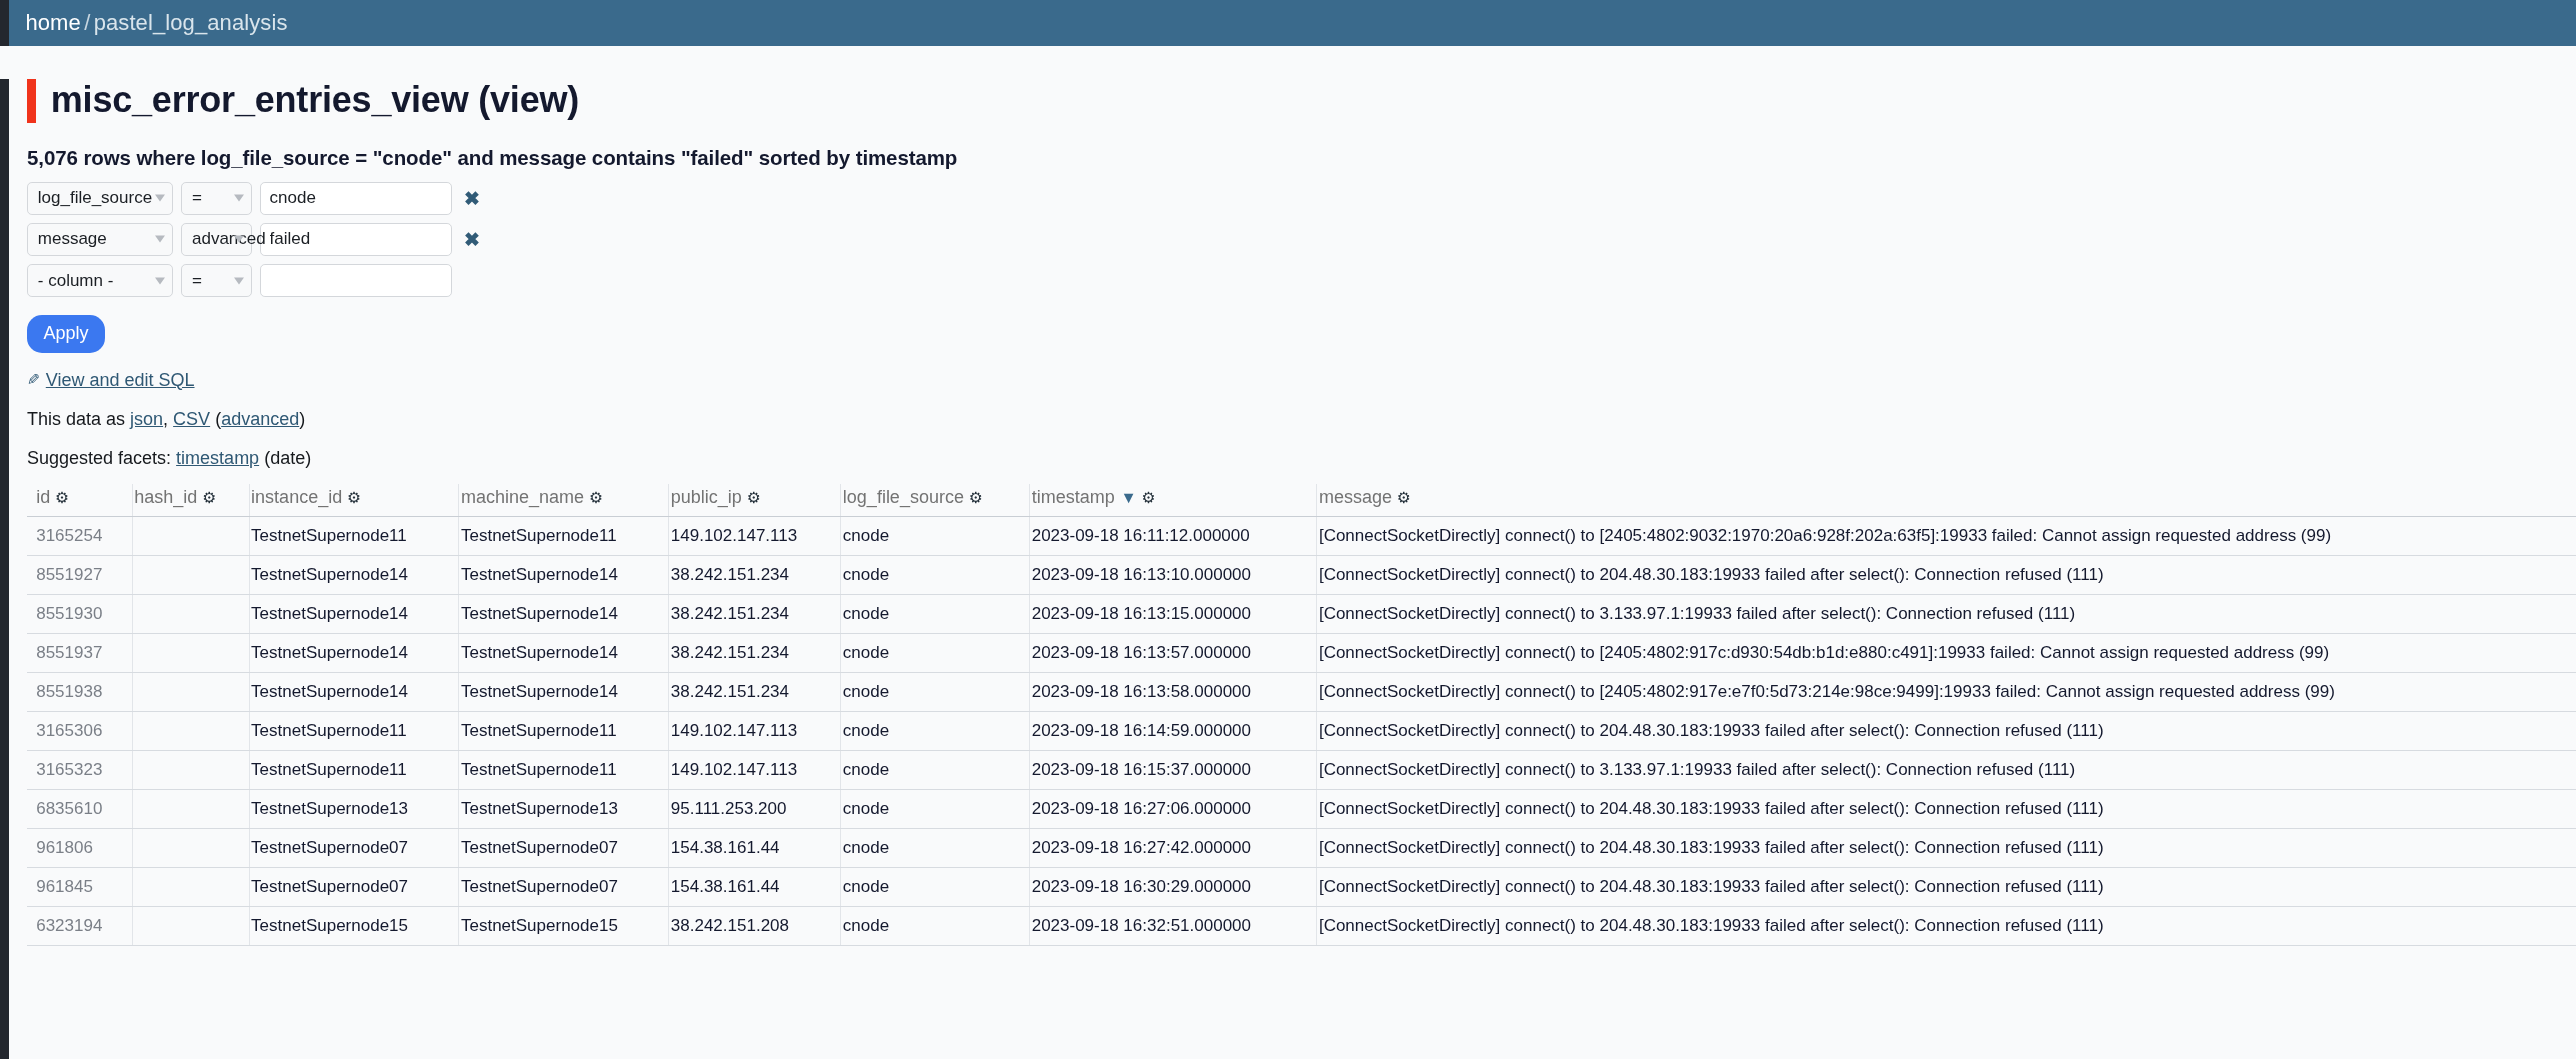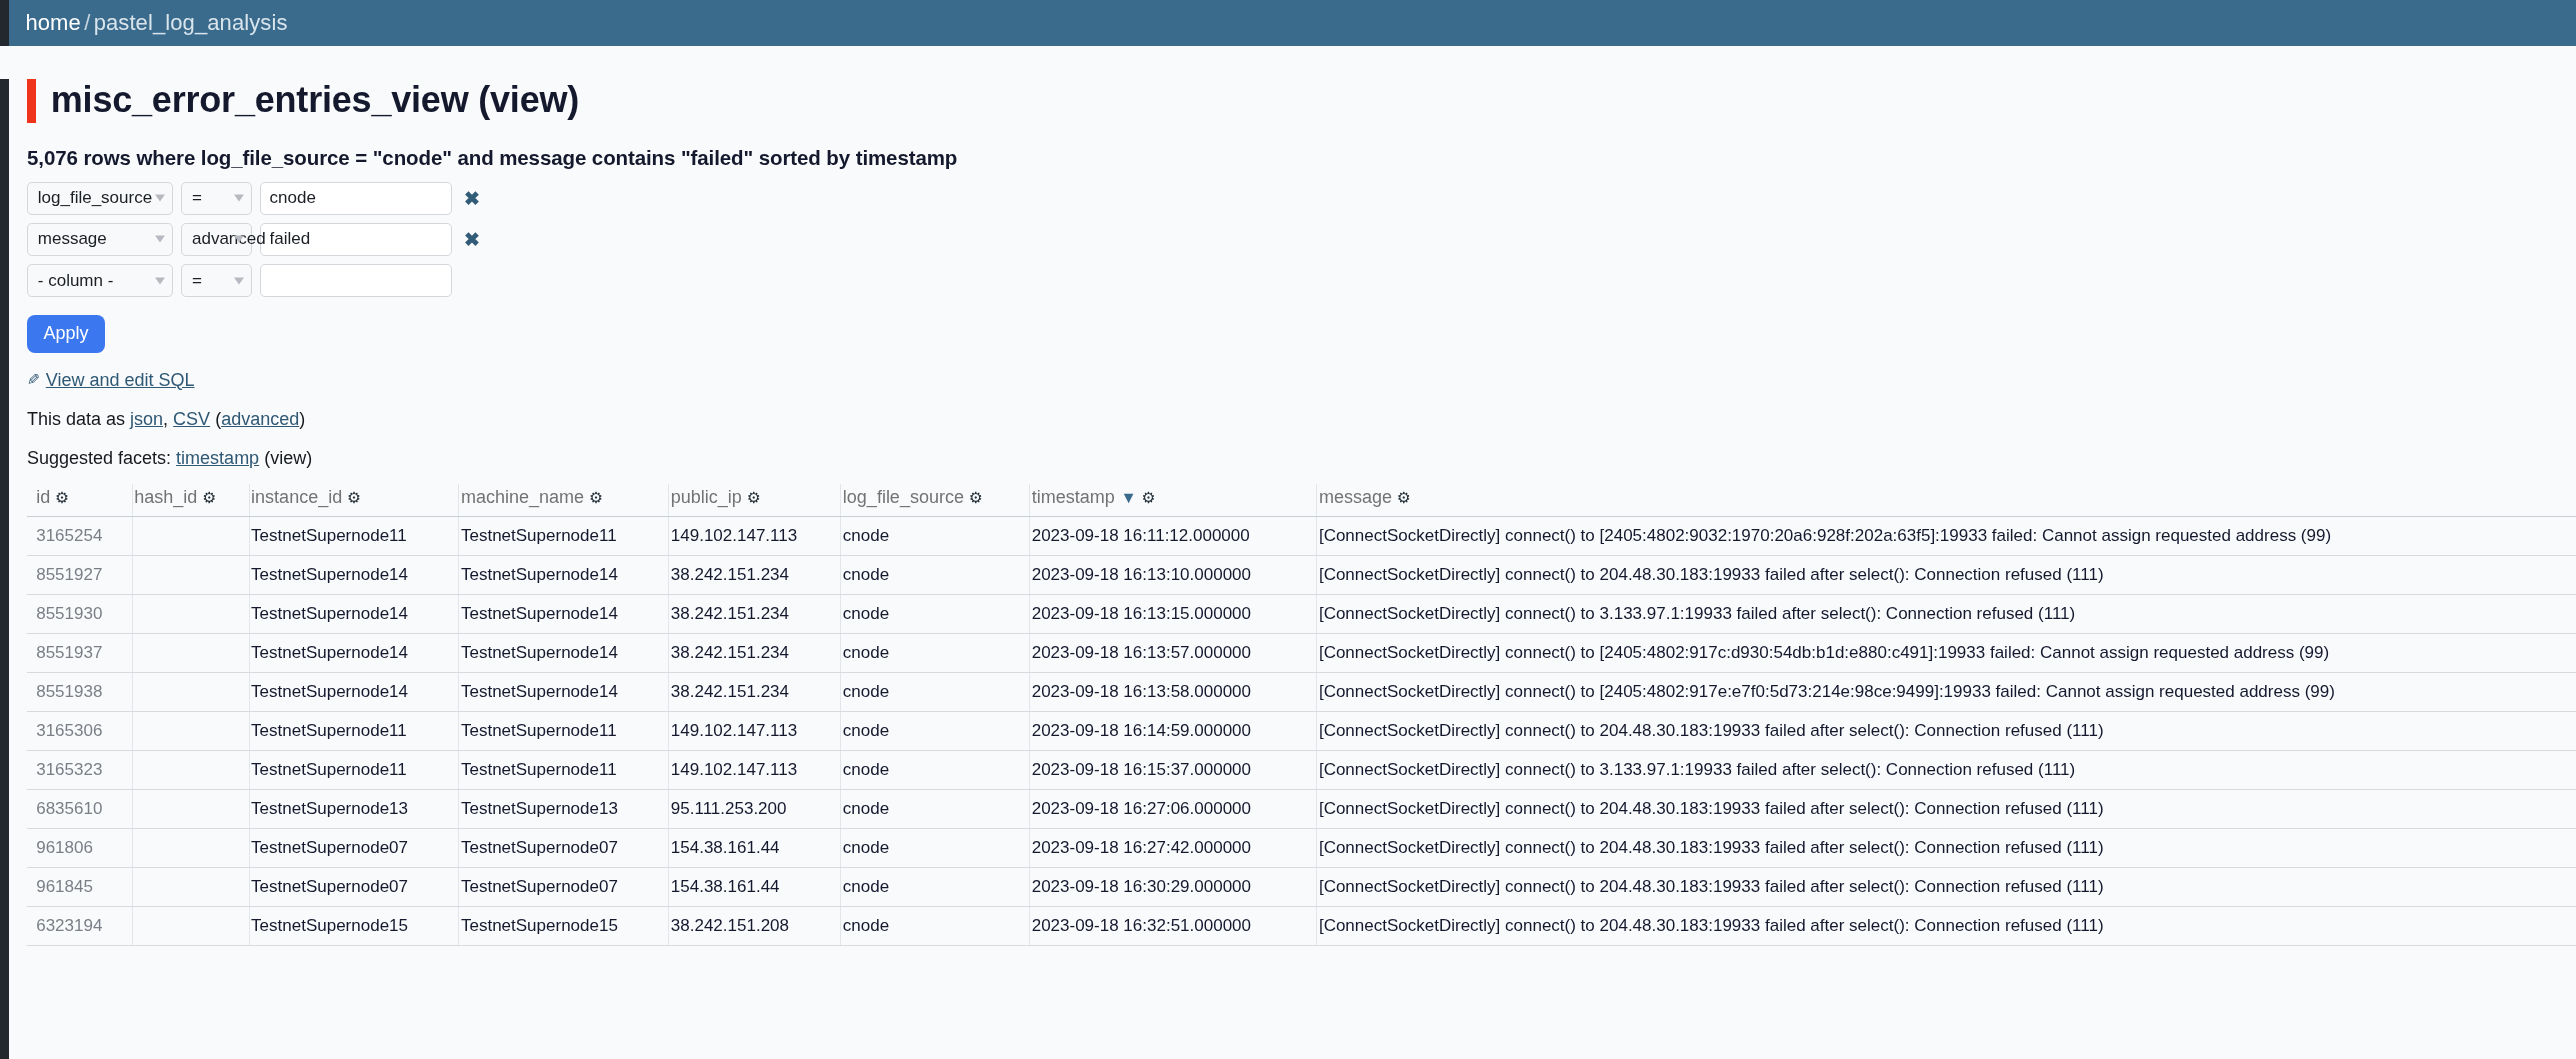--- a/index.html
+++ b/index.html
@@ -128,21 +128,21 @@
     line-height: 1;
     user-select: none;
   }
   .remove-x.hidden { visibility: hidden; }
 
   .apply-btn {
     margin-top: 9.8px;
     background: #3b78f0;
     color: #ffffff;
     border: none;
-    border-radius: 8px;
+    border-radius: 15px;
     font-size: 18px;
     font-family: "Liberation Sans", sans-serif;
     padding: 8.2px 16.4px 9px 16.4px;
     cursor: pointer;
   }
 
   .sql-line {
     margin-top: 16.4px;
     font-size: 18px;
     display: flex;
@@ -292,21 +292,21 @@
     
     <div class="sql-line">
       <span class="pencil">✎</span>
       <a class="dslink" href="#">View and edit SQL</a>
     </div>
 
     
     <div class="data-as"><span>This data as </span><a class="dslink" href="#">json</a><span>, </span><a class="dslink" href="#">CSV</a><span> (</span><a class="dslink" href="#">advanced</a><span>)</span></div>
 
     
-    <div class="facets"><span>Suggested facets: </span><a class="dslink" href="#">timestamp</a><span> (view)</span></div>
+    <div class="facets"><span>Suggested facets: </span><a class="dslink" href="#">timestamp</a><span> (date)</span></div>
 
     
     <table class="rows">
       <thead>
         <tr>
           <th class="id-h">
             <a class="colname" href="#">id</a><span class="cog">⚙</span>
           </th>
           <th class="pad-l">
             <a class="colname" href="#">hash_id</a><span class="cog">⚙</span>

